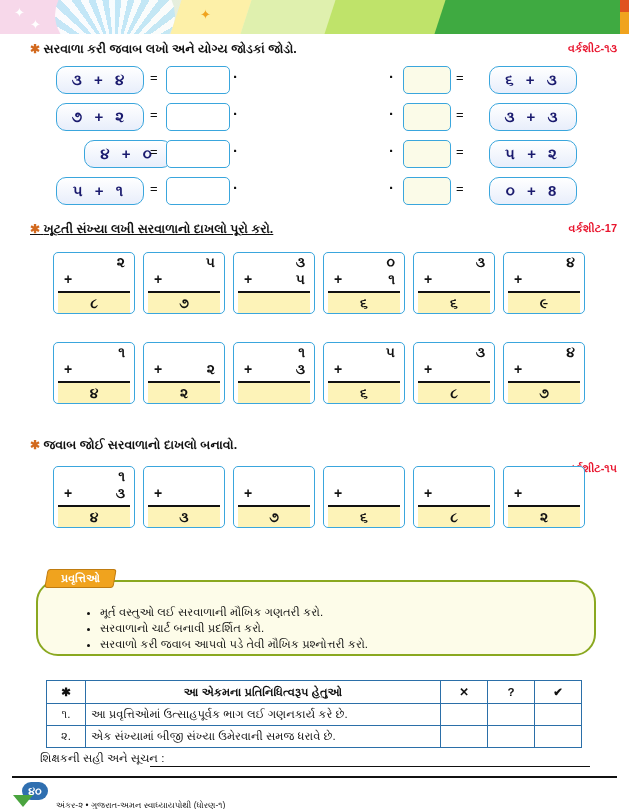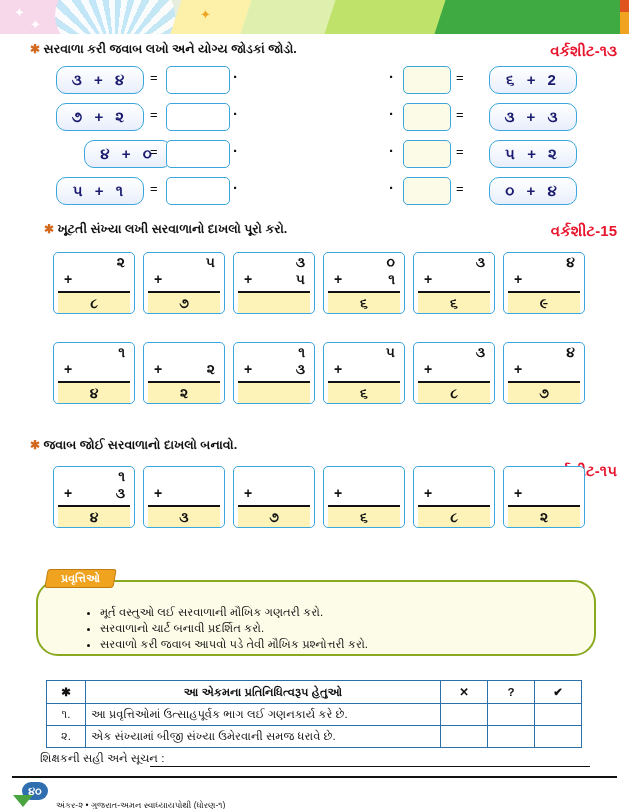--- a/index.html
+++ b/index.html
@@ -32,21 +32,21 @@
     position:absolute;right:0;top:0;width:9px;height:34px;background:#f0a31e;
   }
   .rightbar2{position:absolute;right:0;top:0;width:9px;height:12px;background:#e0531f;}
 
   
   .sec-head{
     position:absolute;font-size:12.5px;color:#111;font-weight:bold;
   }
   .sec-head .mark{color:#d2691e;font-size:12px;}
   .ws-label{
-    position:absolute;right:12px;color:#e8142d;font-weight:bold;font-size:15px;
+    position:absolute;right:12px;color:#e8142d;font-weight:bold;font-size:11px;
   }
   .eq{position:absolute;font-size:13px;color:#111;}
   .dot{position:absolute;font-size:15px;color:#111;font-weight:bold;}
 
   .sumbox{
     position:absolute;width:86px;height:26px;
     border:1.4px solid #3aa6dd;border-radius:10px;
     background:linear-gradient(#ffffff,#e8eefb);
     color:#1a1a6e;font-weight:bold;font-size:15px;
     display:flex;align-items:center;justify-content:center;
@@ -178,42 +178,42 @@
 <div class="dot" style="left:233px;top:142px;">·</div>
 
 <div class="sumbox" style="left:56px;top:177px;text-align:center;">૫ + ૧</div>
 <div class="eq" style="left:150px;top:181px;">=</div>
 <div class="ansbox" style="left:166px;top:177px;"></div>
 <div class="dot" style="left:233px;top:179px;">·</div>
 
 <div class="dot" style="left:389px;top:68px;">·</div>
 <div class="ansbox small" style="left:403px;top:66px;"></div>
 <div class="eq" style="left:456px;top:70px;">=</div>
-<div class="sumbox" style="left:489px;top:66px;">૬ + 2</div>
+<div class="sumbox" style="left:489px;top:66px;">૬ + ૩</div>
 
 <div class="dot" style="left:389px;top:105px;">·</div>
 <div class="ansbox small" style="left:403px;top:103px;"></div>
 <div class="eq" style="left:456px;top:107px;">=</div>
 <div class="sumbox" style="left:489px;top:103px;">૩ + ૩</div>
 
 <div class="dot" style="left:389px;top:142px;">·</div>
 <div class="ansbox small" style="left:403px;top:140px;"></div>
 <div class="eq" style="left:456px;top:144px;">=</div>
 <div class="sumbox" style="left:489px;top:140px;text-align:center;">૫ + ૨</div>
 
 <div class="dot" style="left:389px;top:179px;">·</div>
 <div class="ansbox small" style="left:403px;top:177px;"></div>
 <div class="eq" style="left:456px;top:181px;">=</div>
-<div class="sumbox" style="left:489px;top:177px;">૦ + ૪</div>
-
-<div class="sec-head" style="left:44px;top:222px;">
+<div class="sumbox" style="left:489px;top:177px;">૦ + 8</div>
+
+<div class="sec-head" style="left:30px;top:222px;text-decoration:underline;">
   <span class="mark">✱</span>
   <span>ખૂટતી સંખ્યા લખી સરવાળાનો દાખલો પૂરો કરો.</span>
 </div>
-<div class="ws-label" style="top:222px;">વર્કશીટ-15</div>
+<div class="ws-label" style="top:222px;">વર્કશીટ-17</div>
 
 <div class="card" style="left:53px;top:252px;">
   <div class="top">૨</div>
   <div class="plus">+</div>
   <div class="second"></div>
   <div class="rule"></div>
   <div class="result">૮</div>
 </div>
 <div class="card" style="left:143px;top:252px;">
   <div class="top">૫</div>

